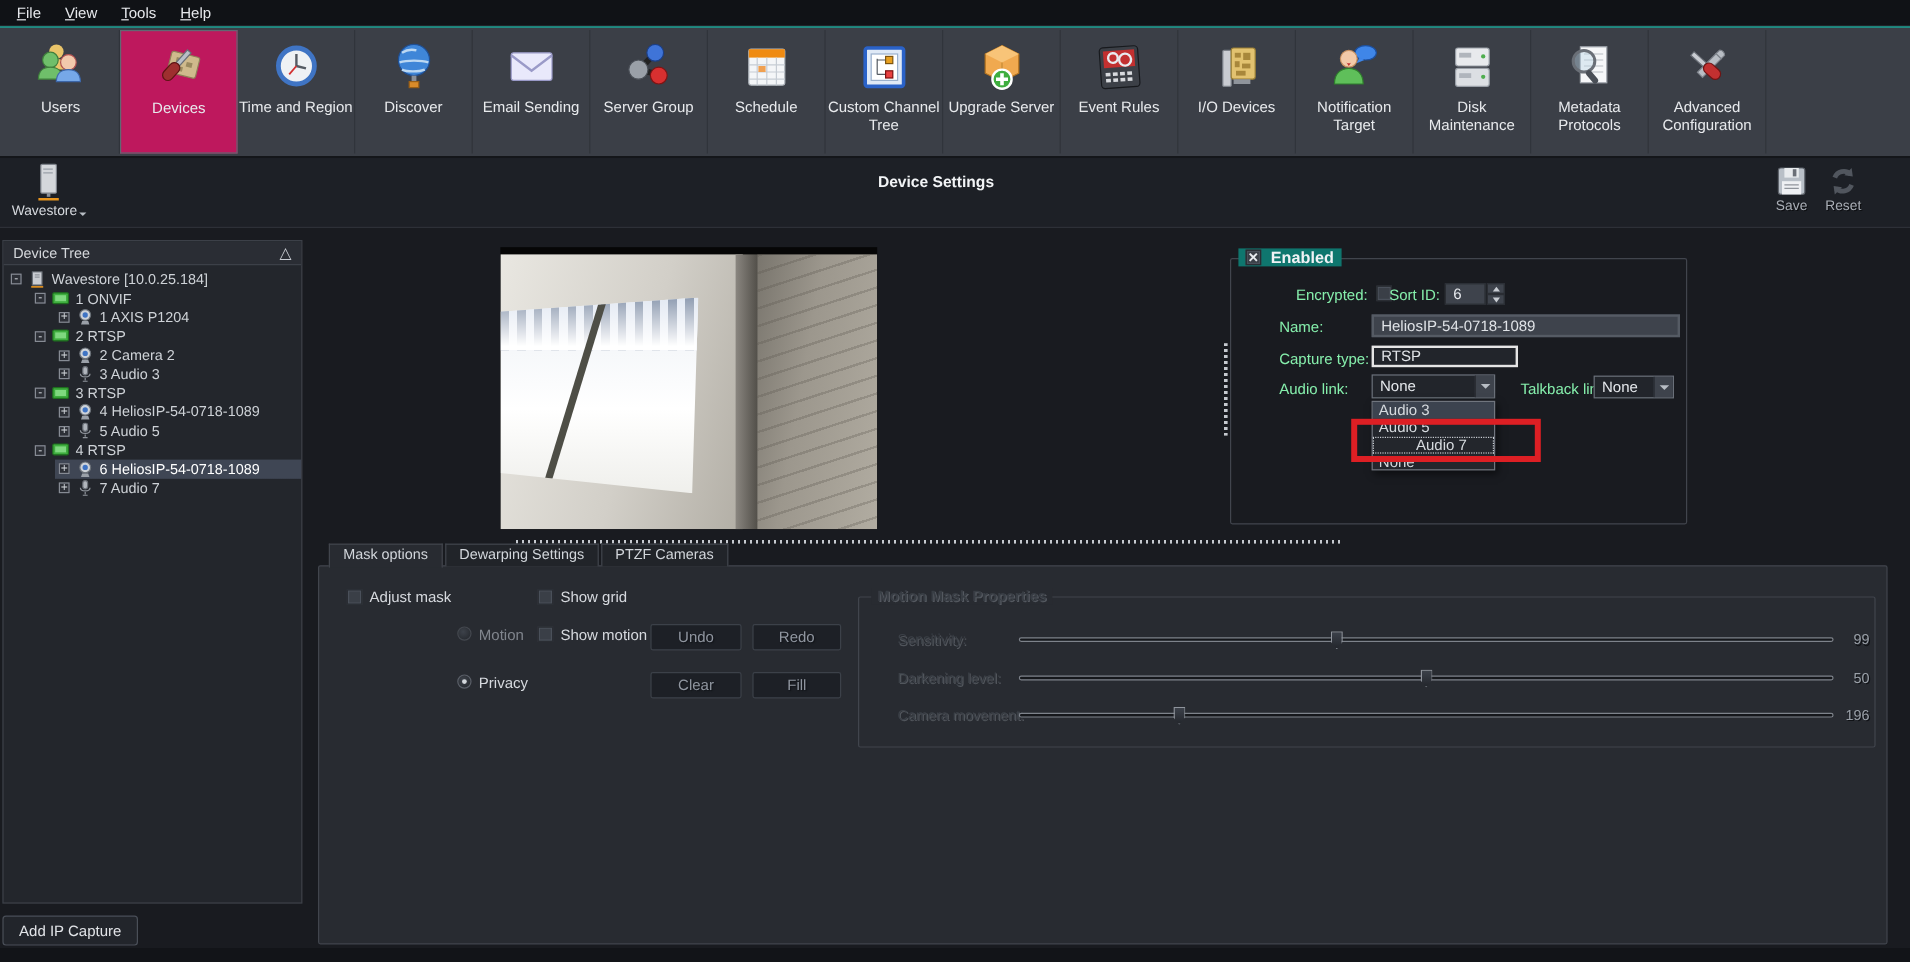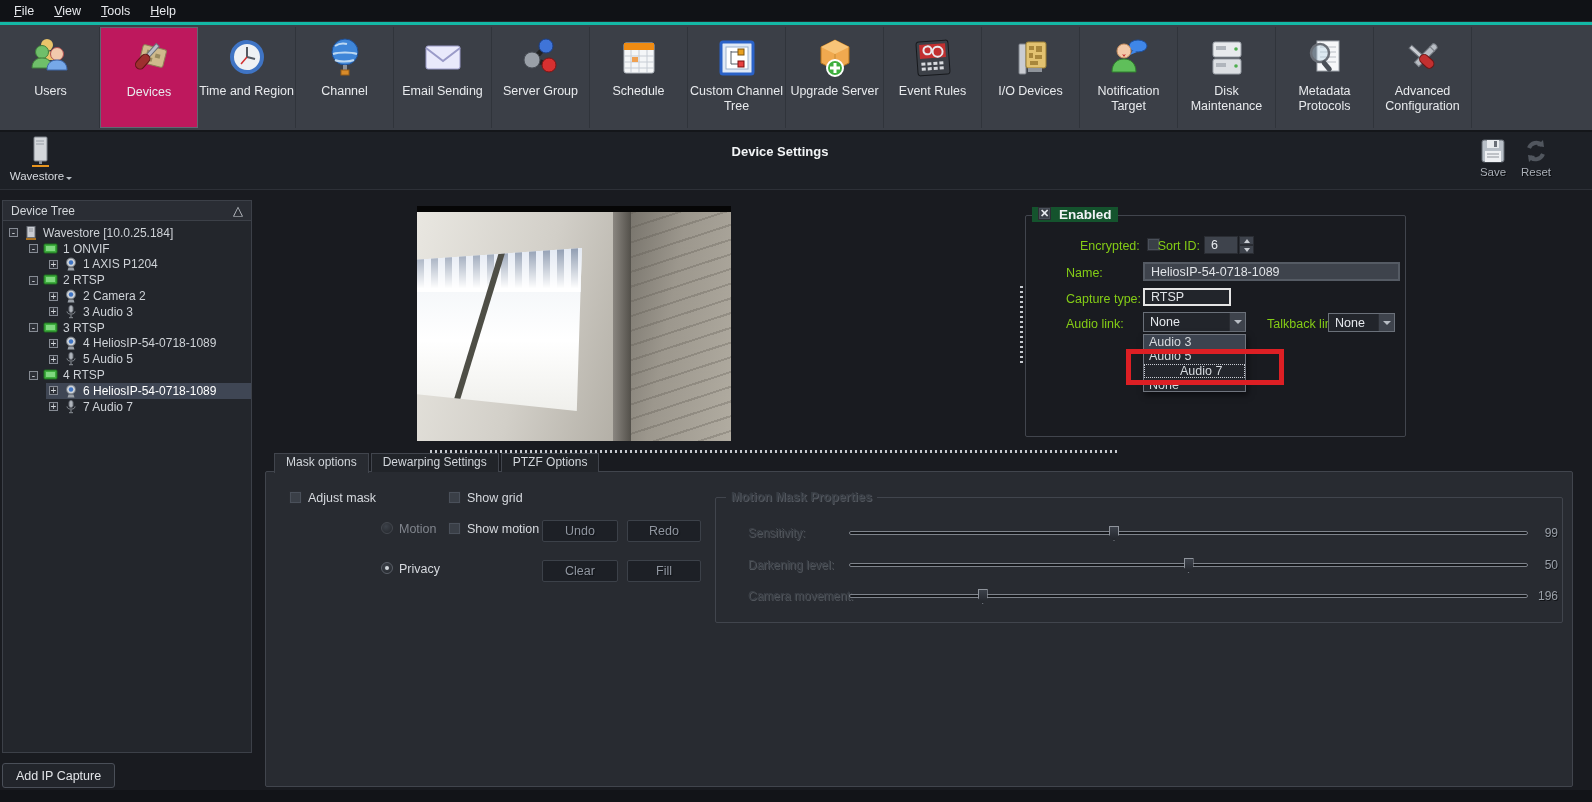--- a/index.html
+++ b/index.html
@@ -16,21 +16,21 @@
 
   
   .menubar { position:absolute; top:0; left:0; right:0; height:22px;
     background:#101216; border-bottom:1px solid #26292f;
     display:flex; align-items:center; padding-left:4px; }
   .menu-item { display:inline-block; padding:2px 10px; color:#e6e8ec; font-size:12.5px; cursor:default; }
   .menu-item::first-letter { text-decoration:underline; }
 
   
   .toolbar { position:absolute; top:22px; left:0; right:0; height:110px;
-    background:#3b3f47; border-top:3px solid #14b8a6; border-bottom:2px solid #14161a;
+    background:#3b3f47; border-top:1px solid #14b8a6; border-bottom:2px solid #14161a;
     display:flex; align-items:stretch; padding:2px 0 2px 2px; }
   .tb-item { width:98px; flex:none; display:flex; flex-direction:column; align-items:center;
     padding-top:7px; color:#e8eaed; font-size:12.5px; text-align:center;
     border-right:1px solid rgba(16,18,22,0.25); cursor:pointer; }
   .tb-item.active { background:#be185d; border:1px solid #616772; }
   .tb-icon { width:46px; height:48px; display:flex; align-items:center; justify-content:center; }
   .tb-label { line-height:1.2; margin-top:2px; width:96px; }
 
   
   .actionbar { position:absolute; top:132px; left:0; right:0; height:58px;
@@ -85,24 +85,24 @@
     clip-path:polygon(0 7%, 97% 0, 94% 97%, 0 87%);
     background:linear-gradient(#f2f5f8 15%, #ffffff 55%, #eeeeea); }
   .pv-bldg { position:absolute; top:0; left:0; right:0; height:44px;
     background:repeating-linear-gradient(90deg,#909db2 0 7px,#e3e9f3 7px 14px); }
   .pv-bldg::after { content:""; position:absolute; inset:0; background:linear-gradient(rgba(255,255,255,0), #ffffff 92%); }
   .pv-div { position:absolute; left:56px; top:-8px; width:6px; height:195px; background:#4e4e46; transform:rotate(17deg); }
 
   
   .settings-group { position:absolute; left:1025px; top:215px; width:381px; height:222px;
     border:1px solid #41454d; border-radius:2px; }
-  .sg-title { position:absolute; left:6px; top:-9px; background:#14532d; padding:0 6px;
-    display:flex; gap:8px; }
+  .sg-title { position:absolute; left:6px; top:-9px; background:#0f766e; padding:0 6px;
+    display:flex; align-items:center; gap:8px; }
   .sg-title .lbl { font-size:13.5px; font-weight:bold; color:#f0f2f5; }
-  .fld-label { position:absolute; color:#84cc16; font-size:12.5px; white-space:nowrap; }
+  .fld-label { position:absolute; color:#86efac; font-size:12.5px; white-space:nowrap; }
   .checkbox { display:inline-block; width:13px; height:13px; background:#3a3f47;
     border:1px solid #2a2d33; box-shadow:inset 0 0 0 1px #4a505a; position:relative; cursor:pointer; flex:none; }
   .checkbox.checked::after { content:"✕"; position:absolute; left:0; right:0; top:-1px;
     text-align:center; font-size:11px; font-weight:bold; color:#e8ebef; }
   .radio { display:inline-block; width:12px; height:12px; border-radius:50%;
     background:radial-gradient(circle at 40% 35%, #3d424a, #22252a); border:1px solid #5a5f68;
     position:relative; cursor:pointer; flex:none; }
   .radio.checked::after { content:""; position:absolute; left:3px; top:3px; width:4px; height:4px;
     border-radius:50%; background:#d3d7dc; }
   .radio.disabled { border-color:#44484f; }
@@ -380,21 +380,21 @@
         </svg>
       </span>
     <span class="tb-label">Time and Region</span>
   </div>
   <div class="tb-item">
     <span class="tb-icon">
         <svg width="44" height="44">
           <use href="#sym-globe"></use>
         </svg>
       </span>
-    <span class="tb-label">Channel</span>
+    <span class="tb-label">Discover</span>
   </div>
   <div class="tb-item">
     <span class="tb-icon">
         <svg width="44" height="44">
           <use href="#sym-envelope"></use>
         </svg>
       </span>
     <span class="tb-label">Email Sending</span>
   </div>
   <div class="tb-item">
@@ -629,21 +629,21 @@
     <span class="spin-up"></span>
     <span class="spin-down"></span>
   </span>
 
   <span class="fld-label" style="left:40px; top:50px;">Name:</span>
   <div class="txt-input lit" style="left:117px; top:46px; width:257px; height:19px;">
     <span>HeliosIP-54-0718-1089</span>
   </div>
 
   <span class="fld-label" style="left:40px; top:76px;">Capture type:</span>
-  <div class="txt-input" style="left:117px; top:72px; width:88px; height:18px;">
+  <div class="txt-input" style="left:117px; top:72px; width:122px; height:18px;">
     <span>RTSP</span>
   </div>
 
   <span class="fld-label" style="left:40px; top:101px;">Audio link:</span>
   <div class="combo" style="left:117px; top:96px; width:103px; height:20px;">
     <span class="combo-value">None</span>
     <span class="combo-btn">
         <span class="caret-down"></span>
       </span>
   </div>
@@ -665,21 +665,21 @@
 </div>
 
 <div class="annotation-rect" style="border-color: rgb(221, 31, 36);"></div>
 
 <div class="vsplit"></div>
 <div class="hsplit"></div>
 
 <div class="tabs">
   <div class="tab active">Mask options</div>
   <div class="tab">Dewarping Settings</div>
-  <div class="tab">PTZF Options</div>
+  <div class="tab">PTZF Cameras</div>
 </div>
 
 <div class="bottom-panel">
   <span class="checkbox" style="position:absolute; left:23px; top:19px;"></span>
   <span class="chk-label" style="left:42px; top:19px;">Adjust mask</span>
 
   <span class="checkbox" style="position:absolute; left:182px; top:19px;"></span>
   <span class="chk-label" style="left:201px; top:19px;">Show grid</span>
 
   <span class="radio disabled" style="position:absolute; left:115px; top:50px;"></span>

